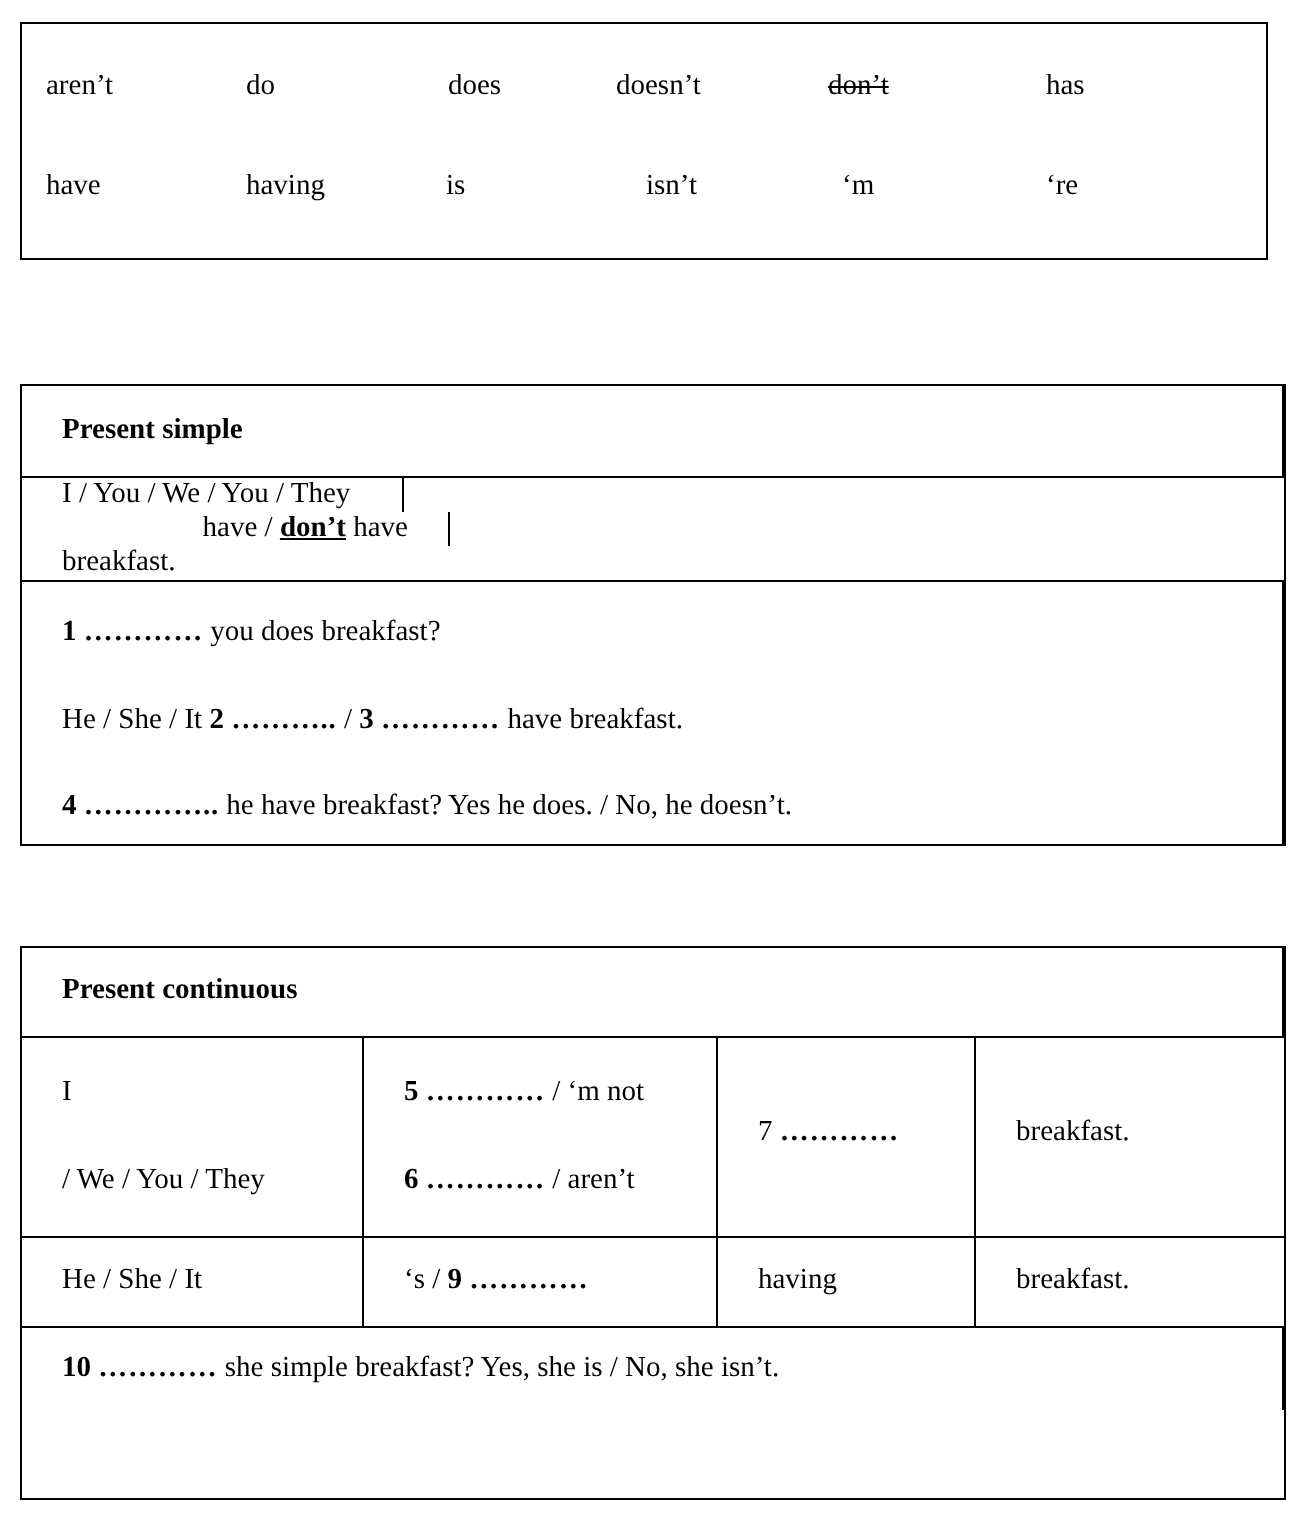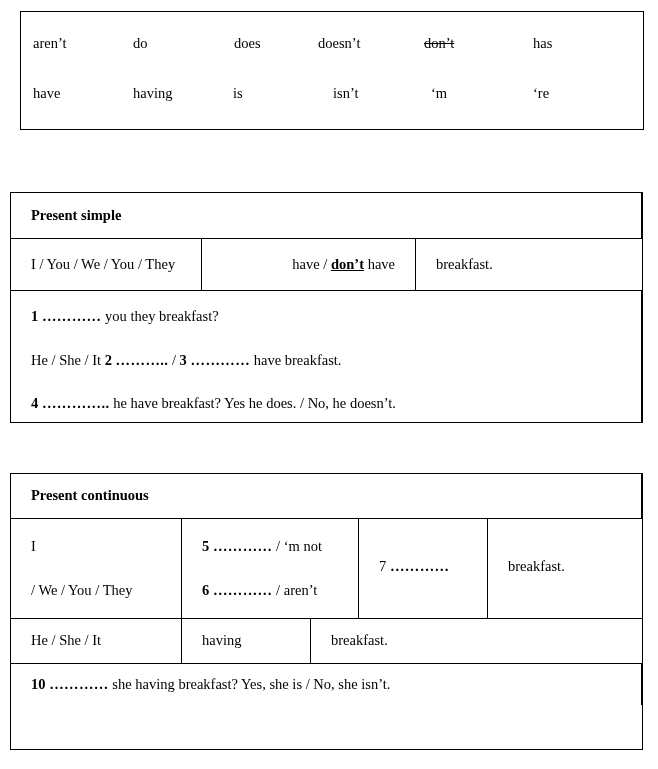--- a/index.html
+++ b/index.html
@@ -20,21 +20,21 @@
     position: absolute;
     top: 0; left: 0;
     width: 658px;
     height: 769px;
     overflow: hidden;
   }
 
   
   .wordbank {
     position: absolute;
-    left: 20px;
+    left: 10px;
     top: 11px;
     width: 624px;
     height: 119px;
     border: 1.6px solid #000;
     box-sizing: border-box;
   }
   .wb-row {
     position: absolute;
     left: 0;
     width: 100%;
@@ -84,21 +84,21 @@
     white-space: nowrap;
   }
   .hdr {
     font-weight: bold;
     font-size: 14.5px;
   }
 
   
   #table-present-simple { top: 192px; height: 231px; }
   #table-present-simple .row-header { height: 46px; }
-  #table-present-simple .row-affirm  { height: 52px; }
+  #table-present-simple .row-affirm  { height: 52px; flex-direction: column; }
   #table-present-simple .row-block   { height: 131px; }
   #table-present-simple .row-block .tcell { justify-content: space-around; padding-top: 4px; padding-bottom: 4px; }
   #table-present-simple .c1 { width: 191px; }
   #table-present-simple .c2 { width: 214px; align-items: flex-end; }
   #table-present-simple .c3 { flex: 1 1 auto; }
 
   
   #table-present-continuous { top: 473px; height: 277px; }
   #table-present-continuous .row-header { height: 45px; }
   #table-present-continuous .row-neg    { height: 100px; }
@@ -160,21 +160,21 @@
         <p><span>have / </span><b><u class="ul">don’t</u></b><span> have</span></p>
       </div>
       <div class="tcell c3 lastcol">
         <p>breakfast.</p>
       </div>
     </div>
 
     <div class="trow row-block last">
       <div class="tcell fullcell">
 
-        <p><b>1</b> <span class="dots">…………</span><span> you they breakfast?</span></p>
+        <p><b>1</b> <span class="dots">…………</span><span> you does breakfast?</span></p>
 
         <p><span>He / She / It </span><b>2</b> <span class="dots">………..</span><span> / </span><b>3</b> <span class="dots">…………</span><span> have breakfast.</span></p>
 
         <p><b>4</b> <span class="dots">…………..</span><span> he have breakfast? Yes he does. / No, he doesn’t.</span></p>
 
       </div>
     </div>
 
   </div>
 
@@ -201,29 +201,32 @@
       <div class="tcell c4 lastcol">
         <p>breakfast.</p>
       </div>
     </div>
 
 
     <div class="trow row-he">
       <div class="tcell c1">
         <p>He / She / It</p>
       </div>
+      <div class="tcell c2">
+        <p><span>‘s / </span><b>9</b> <span class="dots">…………</span></p>
+      </div>
       <div class="tcell c3">
         <p>having</p>
       </div>
       <div class="tcell c4 lastcol">
         <p>breakfast.</p>
       </div>
     </div>
 
     <div class="trow row-q2 last">
       <div class="tcell fullcell">
-        <p><b>10</b> <span class="dots">…………</span><span> she having breakfast? Yes, she is / No, she isn’t.</span></p>
+        <p><b>10</b> <span class="dots">…………</span><span> she simple breakfast? Yes, she is / No, she isn’t.</span></p>
       </div>
     </div>
 
   </div>
 
 </div>
 
 </body></html>

